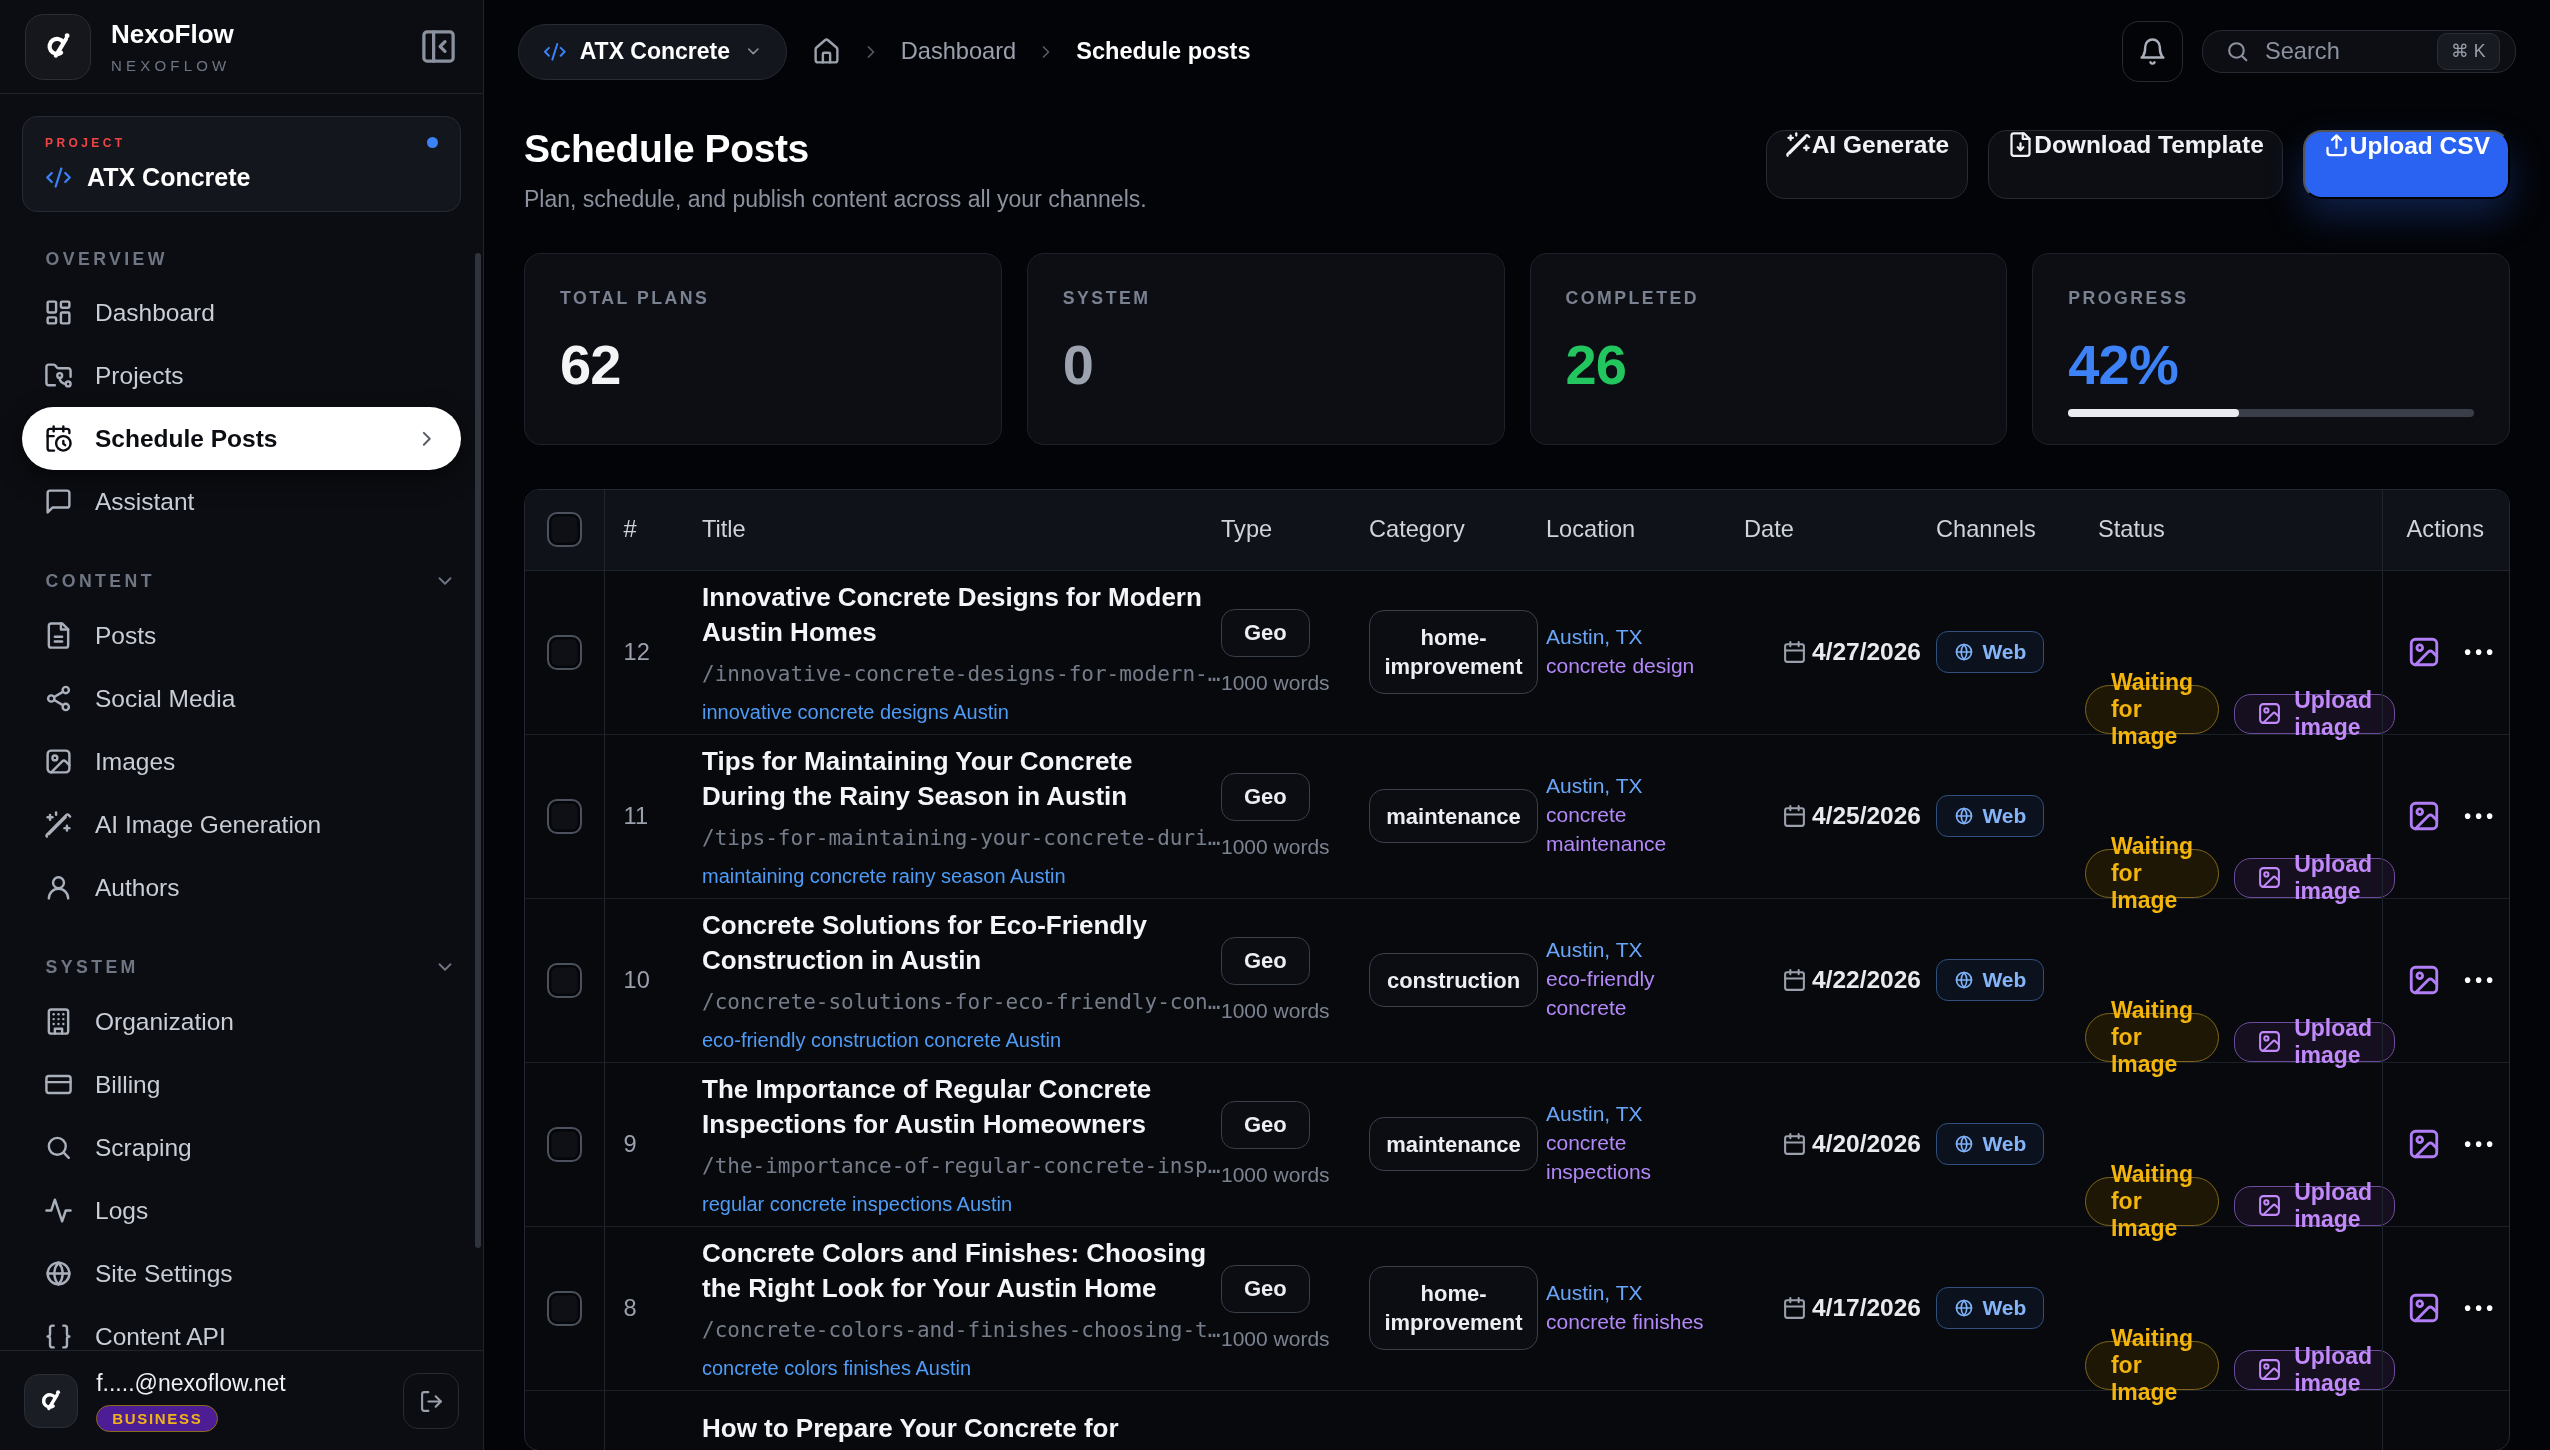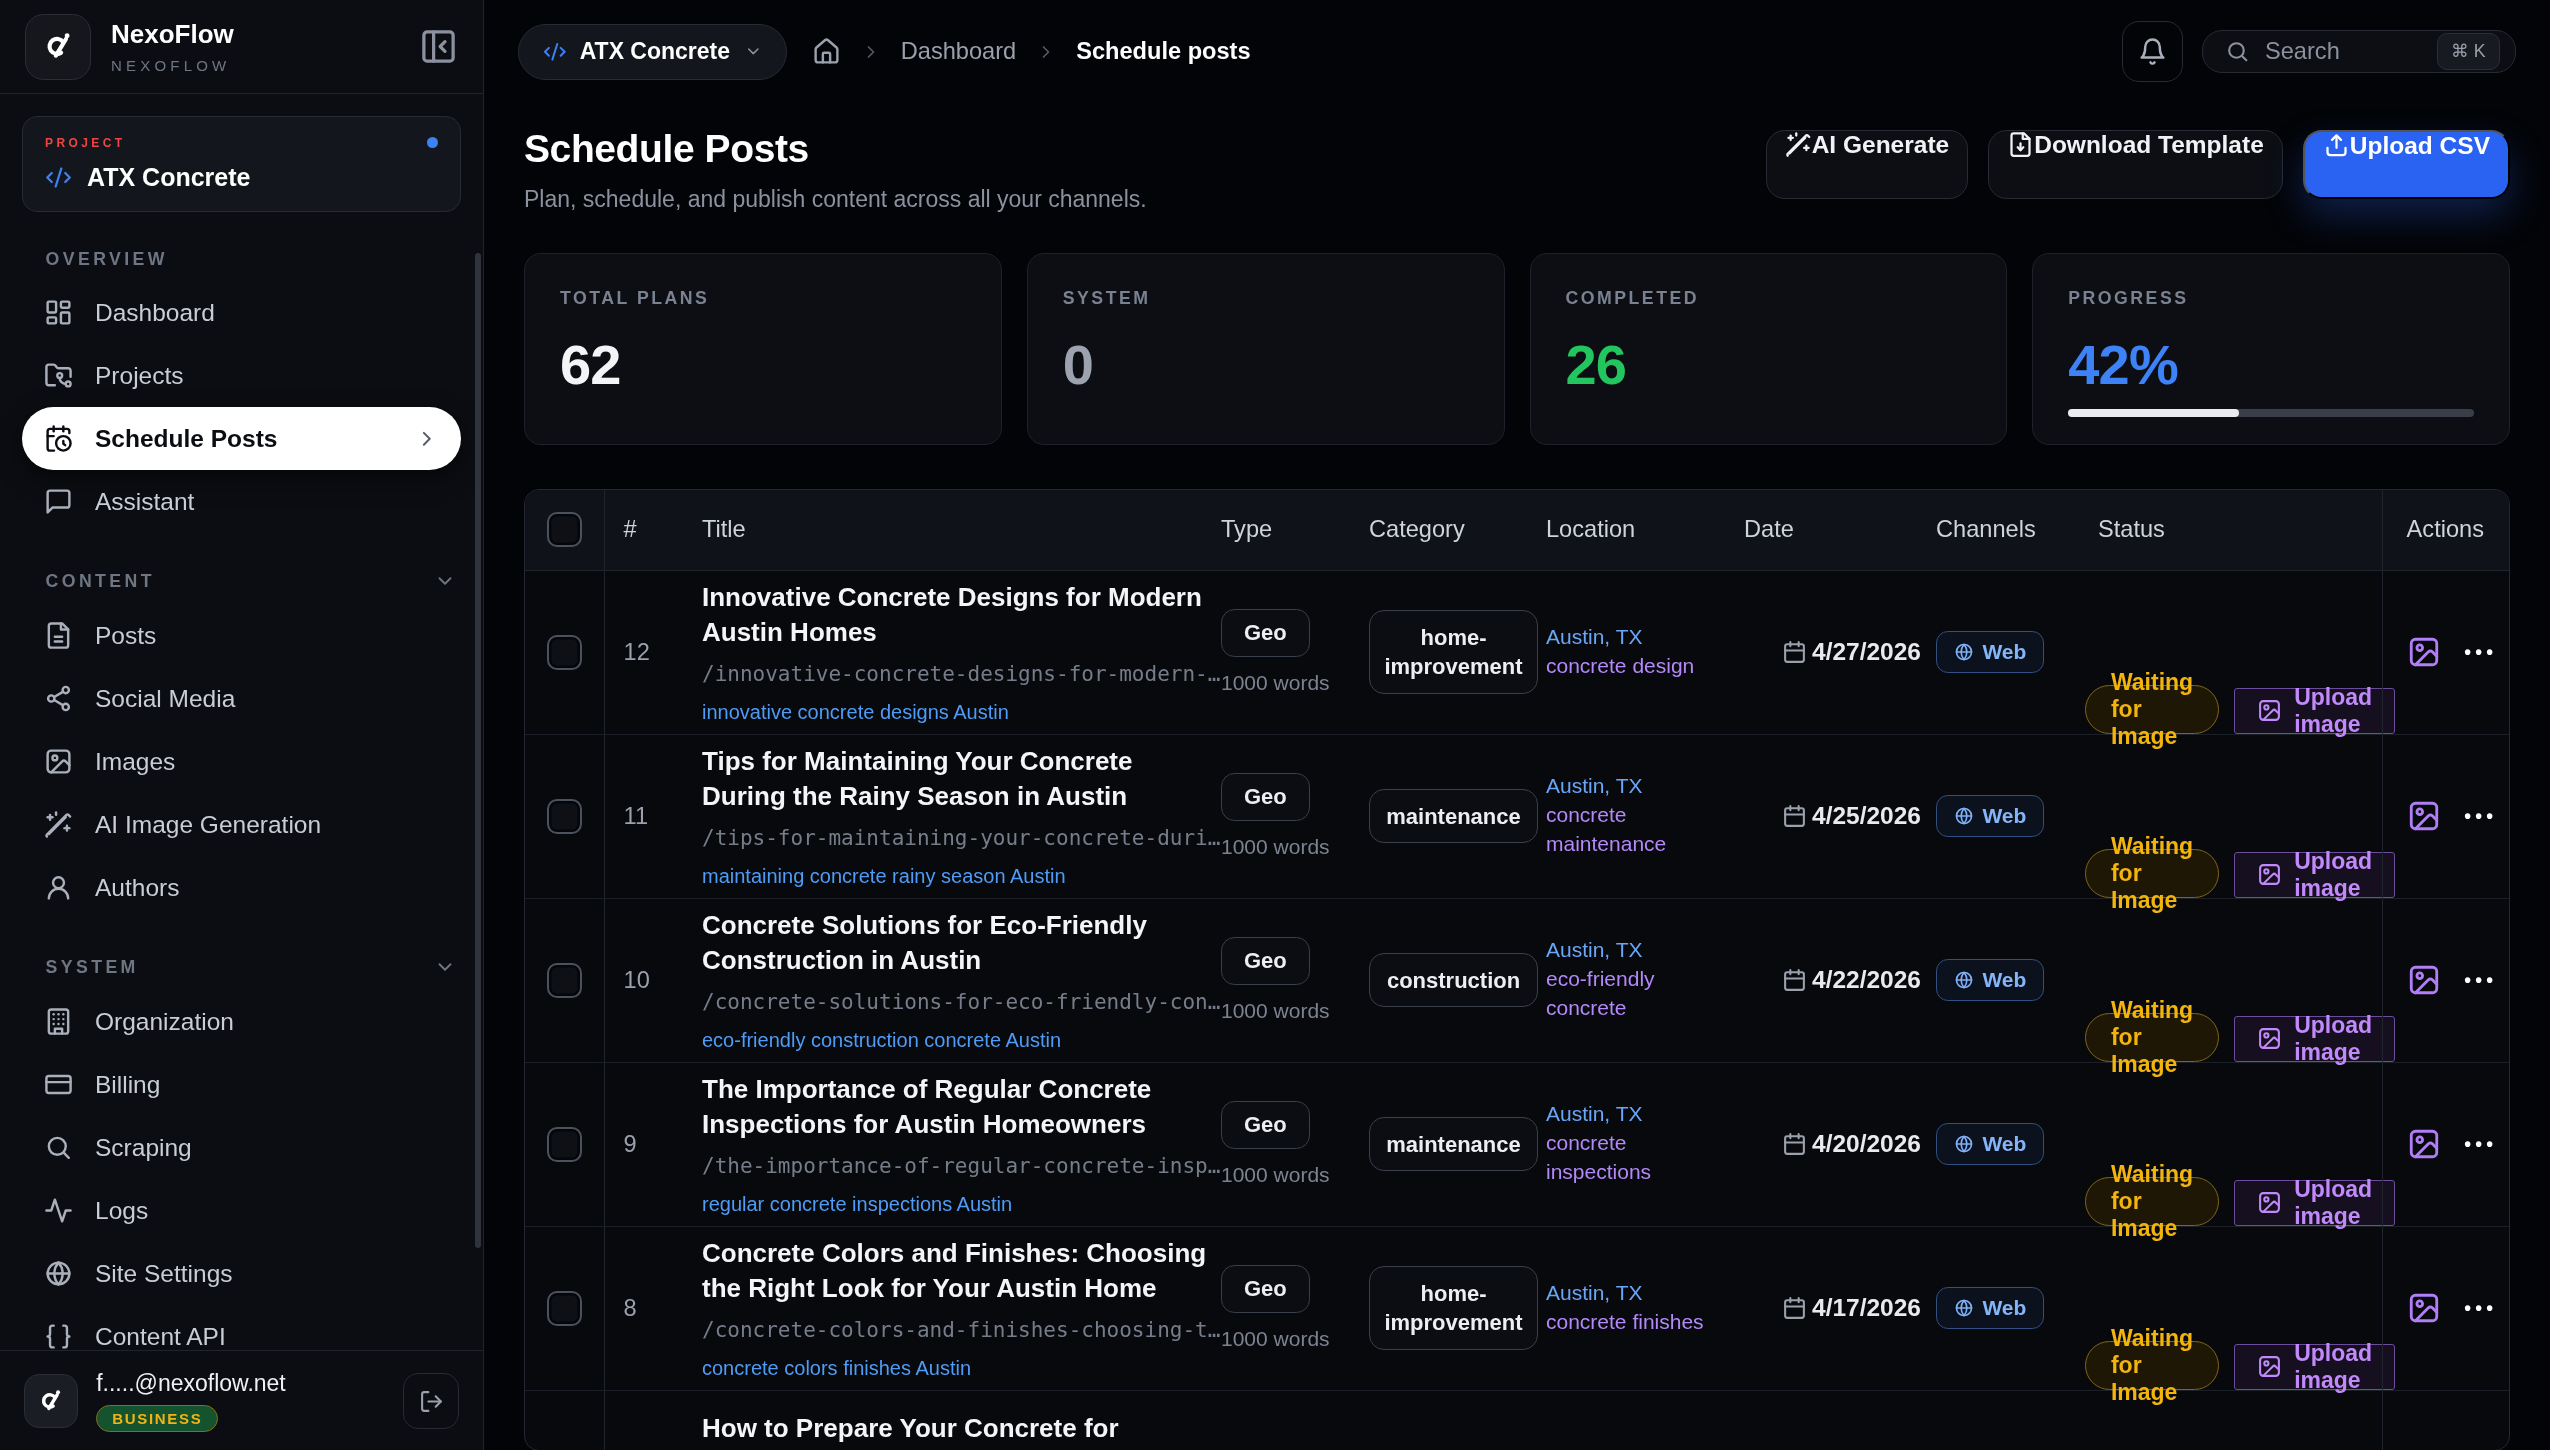--- a/index.html
+++ b/index.html
@@ -54,21 +54,21 @@
   .sb-scrollbar{position:absolute;right:2.5px;top:253px;width:5.9px;height:995px;border-radius:3.4px;background:#2f333c;}
 
   .sb-foot{height:101px;border-top:0.8px solid var(--line);display:flex;align-items:center;
            gap:18.6px;padding:0 23.6px;flex:none;}
   .avatar{width:54px;height:54px;border-radius:15px;background:#1a1d24;border:1.7px solid #2a2e37;
           display:flex;align-items:center;justify-content:center;color:#fff;}
   .avatar [data-icon]{width:32px;height:32px;}
   .foot-info{flex:1;}
   .foot-email{font-size:23px;color:#eef0f4;font-weight:500;}
   .plan-badge{display:inline-block;margin-top:8.4px;padding:4.2px 15px;border-radius:843px;
-              border:1.7px solid #8a6d1a;background:#14532d;color:#f0b418;
+              border:1.7px solid #8a6d1a;background:#4c1d95;color:#f0b418;
               font-size:15px;font-weight:700;letter-spacing:1.7px;}
   .logout-btn{width:56px;height:56px;border-radius:15px;border:1.7px solid #262a33;
               display:flex;align-items:center;justify-content:center;color:#9aa0ac;}
   .logout-btn [data-icon]{width:25px;height:25px;}
 
   
   .main{flex:1;display:flex;flex-direction:column;}
   .topbar{height:103px;display:flex;align-items:center;justify-content:space-between;padding:0 34px;flex:none;}
   .tb-left{display:flex;align-items:center;gap:20px;}
   .proj-pill{display:flex;align-items:center;gap:13.5px;height:56px;padding:0 23.6px;border-radius:843px;
@@ -140,21 +140,21 @@
   .loc-topic{font-size:21px;color:var(--purple);cursor:pointer;line-height:29px;}
   .c-date{gap:5px;padding-left:17px;justify-content:flex-end;}
   .c-date [data-icon]{width:25px;height:25px;color:#9aa0ac;}
   .date-text{font-size:24.5px;font-weight:600;color:#e8eaee;}
   .webpill{display:inline-flex;align-items:center;gap:8.4px;padding:8.4px 17px;border-radius:11.8px;
            border:1.7px solid #30517f;background:rgba(59,130,246,.08);margin-left:15px;}
   .webpill [data-icon]{width:20px;height:20px;color:#7fb1f9;}
   .webpill span{font-size:21px;font-weight:600;color:#85b4f8;}
   .badge-wait{display:inline-flex;align-items:center;height:49px;padding:0 25px;border-radius:843px;
               border:1.7px solid #816519;background:#1e1705;color:var(--amber);font-size:23px;font-weight:700;}
-  .badge-upload{display:inline-flex;align-items:center;gap:12px;height:46px;padding:0 22px;border-radius:3px;
+  .badge-upload{display:inline-flex;align-items:center;gap:12px;height:40px;padding:0 22px;border-radius:17px;
                border:1.7px solid #6b4d9b;background:#150f20;color:#c189fa;font-size:23px;font-weight:600;cursor:pointer;}
   .badge-upload [data-icon]{width:25px;height:25px;}
   .act-img{width:34px;height:34px;color:var(--purpleUI);cursor:pointer;}
   .dots{font-size:19.4px;letter-spacing:4.2px;color:#fff;cursor:pointer;font-weight:700;}
   .trow.partial{border-bottom:none;}
   .trow.partial .c-title{align-items:flex-start;padding-top:20px;}
   .trow.partial .checkbox,.trow.partial .pill,.trow.partial .webpill,
   .trow.partial .badge-wait,.trow.partial .badge-upload{visibility:hidden;}
 </style>
 </head>

